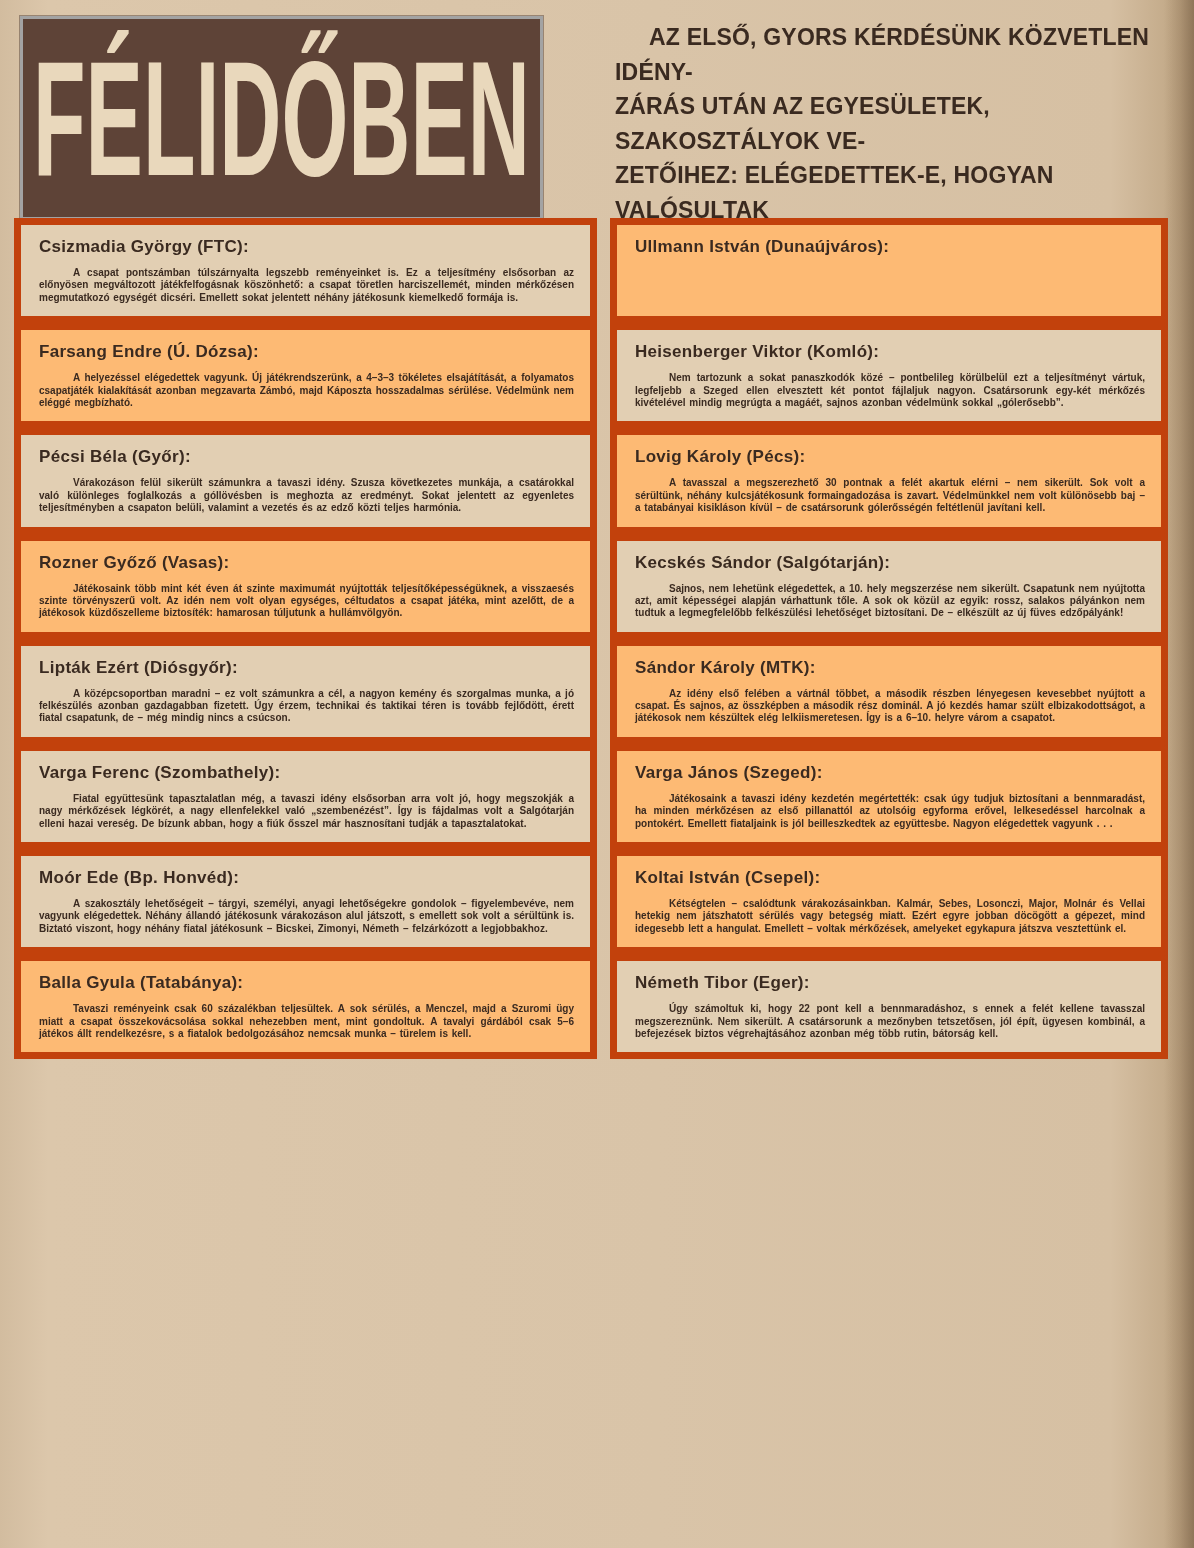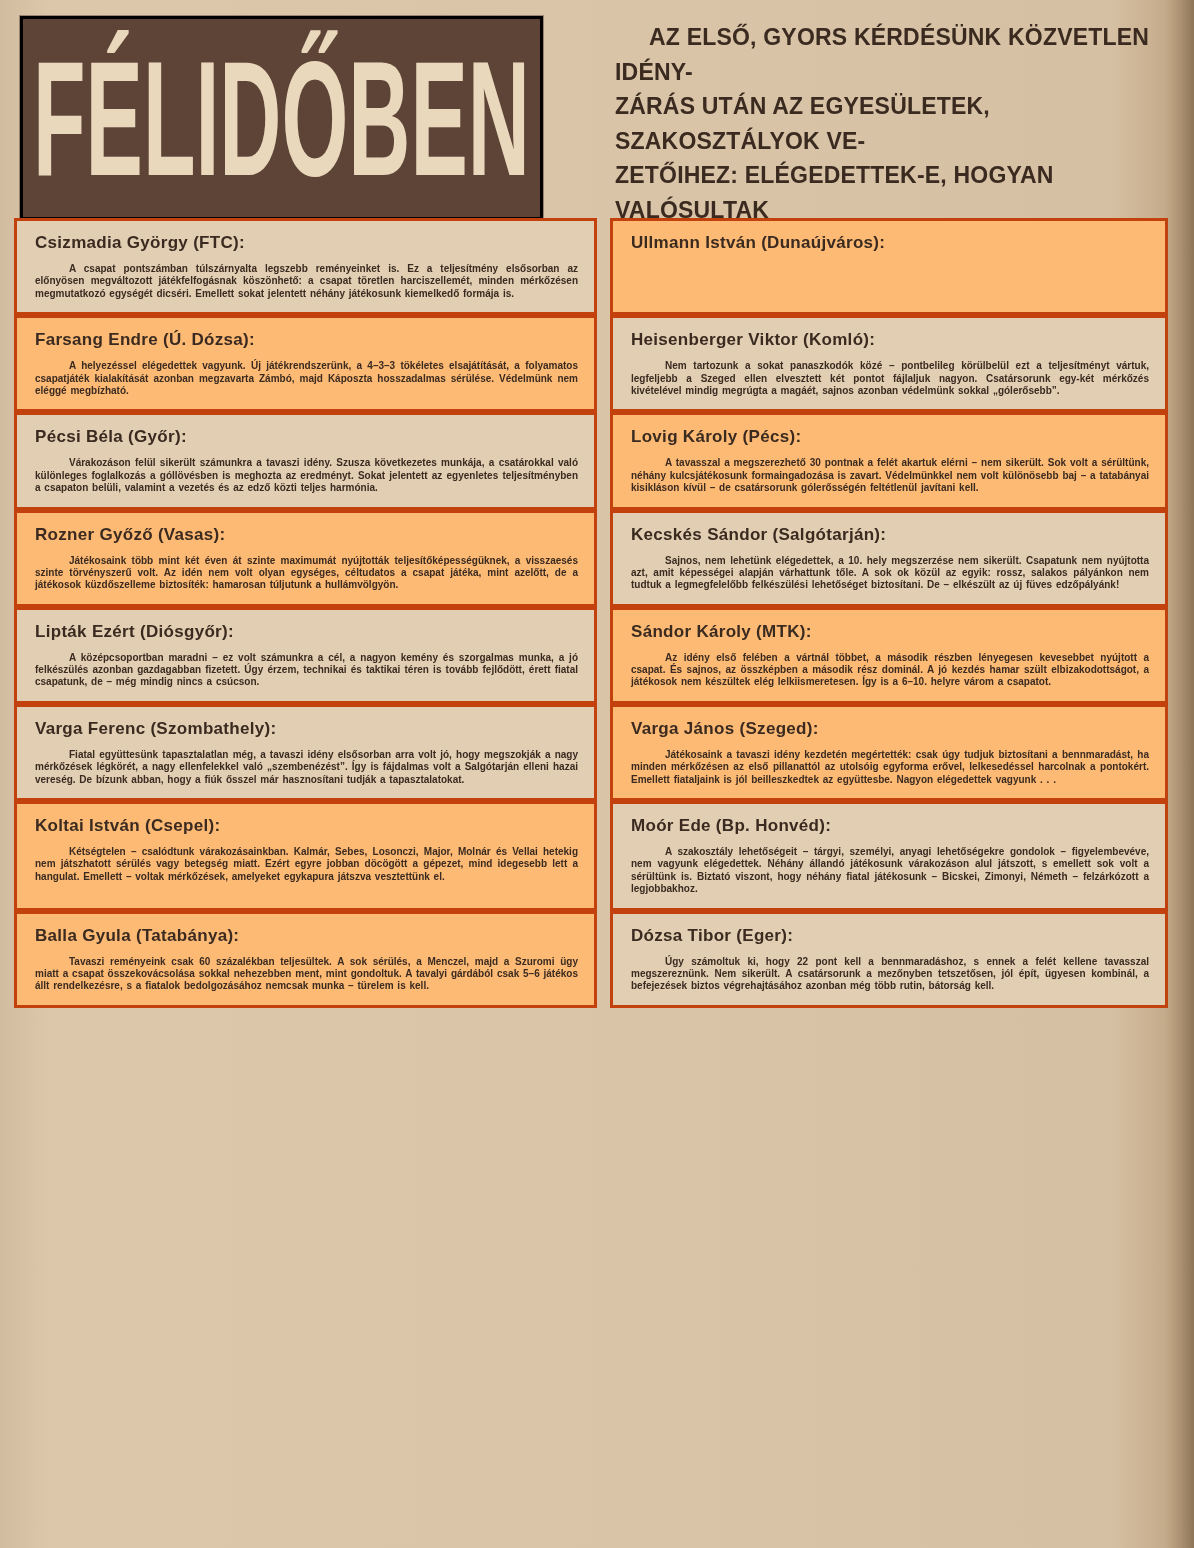--- a/index.html
+++ b/index.html
@@ -9,41 +9,41 @@
     font-family:"Liberation Sans", sans-serif;
     background:linear-gradient(90deg,#d2bc9f 0%,#dcc7ab 4%,#d9c4a8 55%,#d6c0a3 93%,#c3aa89 98%,#b59c7c 100%);
   }
   .edge-shadow{
     position:absolute; right:0; top:0; width:30px; height:100%;
     background:linear-gradient(90deg, rgba(120,92,62,0) 0%, rgba(120,92,62,0.25) 55%, rgba(95,70,45,0.45) 100%);
     pointer-events:none;
   }
   .masthead{
     position:absolute; left:20px; top:16px; width:517px; height:198px;
-    background:#5e4337; border:3px solid #000000;
+    background:#5e4337; border:3px solid #a3a3a3;
     display:flex; align-items:center; justify-content:center;
     box-shadow:0 0 0 1px rgba(55,38,32,.4);
   }
   .masthead-title{
     font-weight:bold; font-size:86px; line-height:1;
     color:#e9d8bc; letter-spacing:0px; white-space:nowrap;
     transform:scaleY(1.9); transform-origin:center;
   }
   .intro{
     position:absolute; left:615px; top:20px; width:552px;
     font-size:23px; font-weight:bold; color:#3a2a20;
     line-height:1.5; letter-spacing:0.2px;
     white-space:pre-line; text-indent:34px;
   }
   .quotes-grid{
     position:absolute; left:14px; top:218px; width:1154px;
     display:grid; grid-template-columns:583px 558px; column-gap:13px; row-gap:0;
   }
   .cell{
-    border:3px solid #c2410c; box-sizing:border-box;
+    border:7px solid #c2410c; box-sizing:border-box;
     padding:8px 16px 12px 18px; color:#3a2a20;
   }
   .cell.light{ background:#e2cfb3; }
   .cell.dark{ background:#fdba74; }
   .author{ font-weight:bold; font-size:17px; margin:4px 0 10px 0; letter-spacing:0.3px; }
   .quote{
     font-weight:bold; font-size:10px; line-height:1.24; margin:0;
     text-align:justify; text-align-last:left; text-indent:34px; word-spacing:1px;
   }
 </style>
@@ -107,33 +107,33 @@
 
   <div class="cell light">
     <div class="author">Varga Ferenc (Szombathely):</div>
     <p class="quote">Fiatal együttesünk tapasztalatlan még, a tavaszi idény elsősorban arra volt jó, hogy megszokják a nagy mérkőzések légkörét, a nagy ellenfelekkel való „szembenézést”. Így is fájdalmas volt a Salgótarján elleni hazai vereség. De bízunk abban, hogy a fiúk ősszel már hasznosítani tudják a tapasztalatokat.</p>
   </div>
   <div class="cell dark">
     <div class="author">Varga János (Szeged):</div>
     <p class="quote">Játékosaink a tavaszi idény kezdetén megértették: csak úgy tudjuk biztosítani a bennmaradást, ha minden mérkőzésen az első pillanattól az utolsóig egyforma erővel, lelkesedéssel harcolnak a pontokért. Emellett fiataljaink is jól beilleszkedtek az együttesbe. Nagyon elégedettek vagyunk . . .</p>
   </div>
 
+  <div class="cell light">
+    <div class="author">Moór Ede (Bp. Honvéd):</div>
+    <p class="quote">A szakosztály lehetőségeit – tárgyi, személyi, anyagi lehetőségekre gondolok – figyelembevéve, nem vagyunk elégedettek. Néhány állandó játékosunk várakozáson alul játszott, s emellett sok volt a sérültünk is. Biztató viszont, hogy néhány fiatal játékosunk – Bicskei, Zimonyi, Németh – felzárkózott a legjobbakhoz.</p>
+  </div>
   <div class="cell dark">
     <div class="author">Koltai István (Csepel):</div>
     <p class="quote">Kétségtelen – csalódtunk várakozásainkban. Kalmár, Sebes, Losonczi, Major, Molnár és Vellai hetekig nem játszhatott sérülés vagy betegség miatt. Ezért egyre jobban döcögött a gépezet, mind idegesebb lett a hangulat. Emellett – voltak mérkőzések, amelyeket egykapura játszva vesztettünk el.</p>
-  </div>
-  <div class="cell light">
-    <div class="author">Moór Ede (Bp. Honvéd):</div>
-    <p class="quote">A szakosztály lehetőségeit – tárgyi, személyi, anyagi lehetőségekre gondolok – figyelembevéve, nem vagyunk elégedettek. Néhány állandó játékosunk várakozáson alul játszott, s emellett sok volt a sérültünk is. Biztató viszont, hogy néhány fiatal játékosunk – Bicskei, Zimonyi, Németh – felzárkózott a legjobbakhoz.</p>
   </div>
 
   <div class="cell dark">
     <div class="author">Balla Gyula (Tatabánya):</div>
     <p class="quote">Tavaszi reményeink csak 60 százalékban teljesültek. A sok sérülés, a Menczel, majd a Szuromi ügy miatt a csapat összekovácsolása sokkal nehezebben ment, mint gondoltuk. A tavalyi gárdából csak 5–6 játékos állt rendelkezésre, s a fiatalok bedolgozásához nemcsak munka – türelem is kell.</p>
   </div>
   <div class="cell light">
-    <div class="author">Dózsa Tibor (Eger):</div>
+    <div class="author">Németh Tibor (Eger):</div>
     <p class="quote">Úgy számoltuk ki, hogy 22 pont kell a bennmaradáshoz, s ennek a felét kellene tavasszal megszereznünk. Nem sikerült. A csatársorunk a mezőnyben tetszetősen, jól épít, ügyesen kombinál, a befejezések biztos végrehajtásához azonban még több rutin, bátorság kell.</p>
   </div>
 
 </div>
 
 <div class="edge-shadow"></div>
 
 </body></html>

